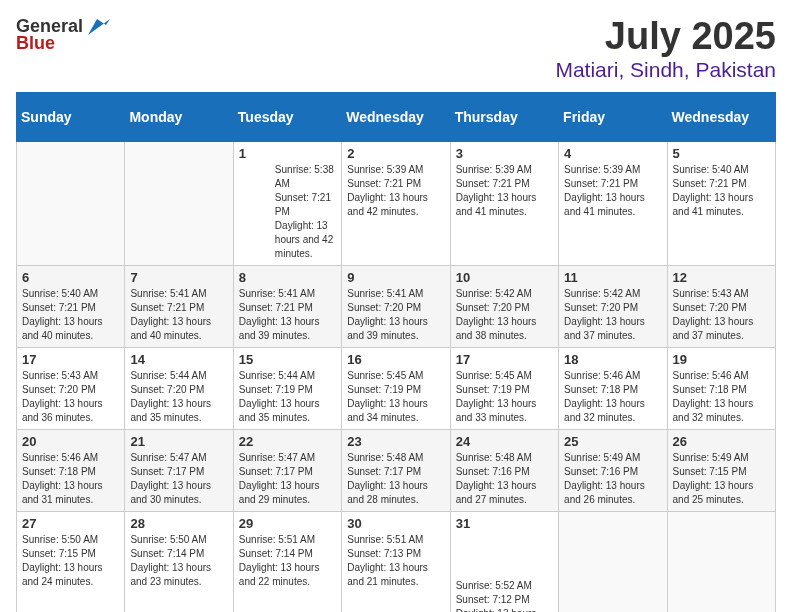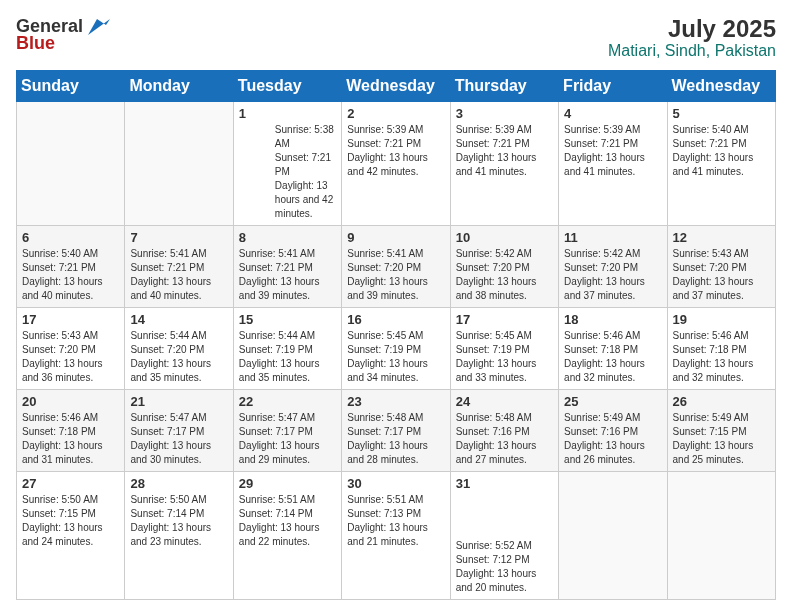--- a/index.html
+++ b/index.html
@@ -28,40 +28,40 @@
     }
     .logo-text-blue {
       font-size: 18px;
       font-weight: bold;
       color: #b91c1c;
     }
     .title-area {
       text-align: right;
     }
     .month-title {
-      font-size: 24px;
+      font-size: 38px;
       font-weight: bold;
       color: #333;
       line-height: 1.1;
     }
     .location-title {
-      font-size: 16px;
-      color: #0f766e;
+      font-size: 21px;
+      color: #4c1d95;
     }
     table {
       width: 100%;
       border-collapse: collapse;
       border: 1px solid #ccc;
     }
     thead th {
       background-color: #1a6fba;
       color: #fff;
-      font-size: 16px;
-      font-weight: bold;
-      padding: 6px 4px;
+      font-size: 14px;
+      font-weight: bold;
+      padding: 16px 4px;
       text-align: left;
       border: 1px solid #1a6fba;
     }
     td {
       vertical-align: top;
       border: 1px solid #ccc;
       padding: 4px 5px;
       width: calc(100% / 7);
       min-height: 80px;
       font-size: 10.5px;

